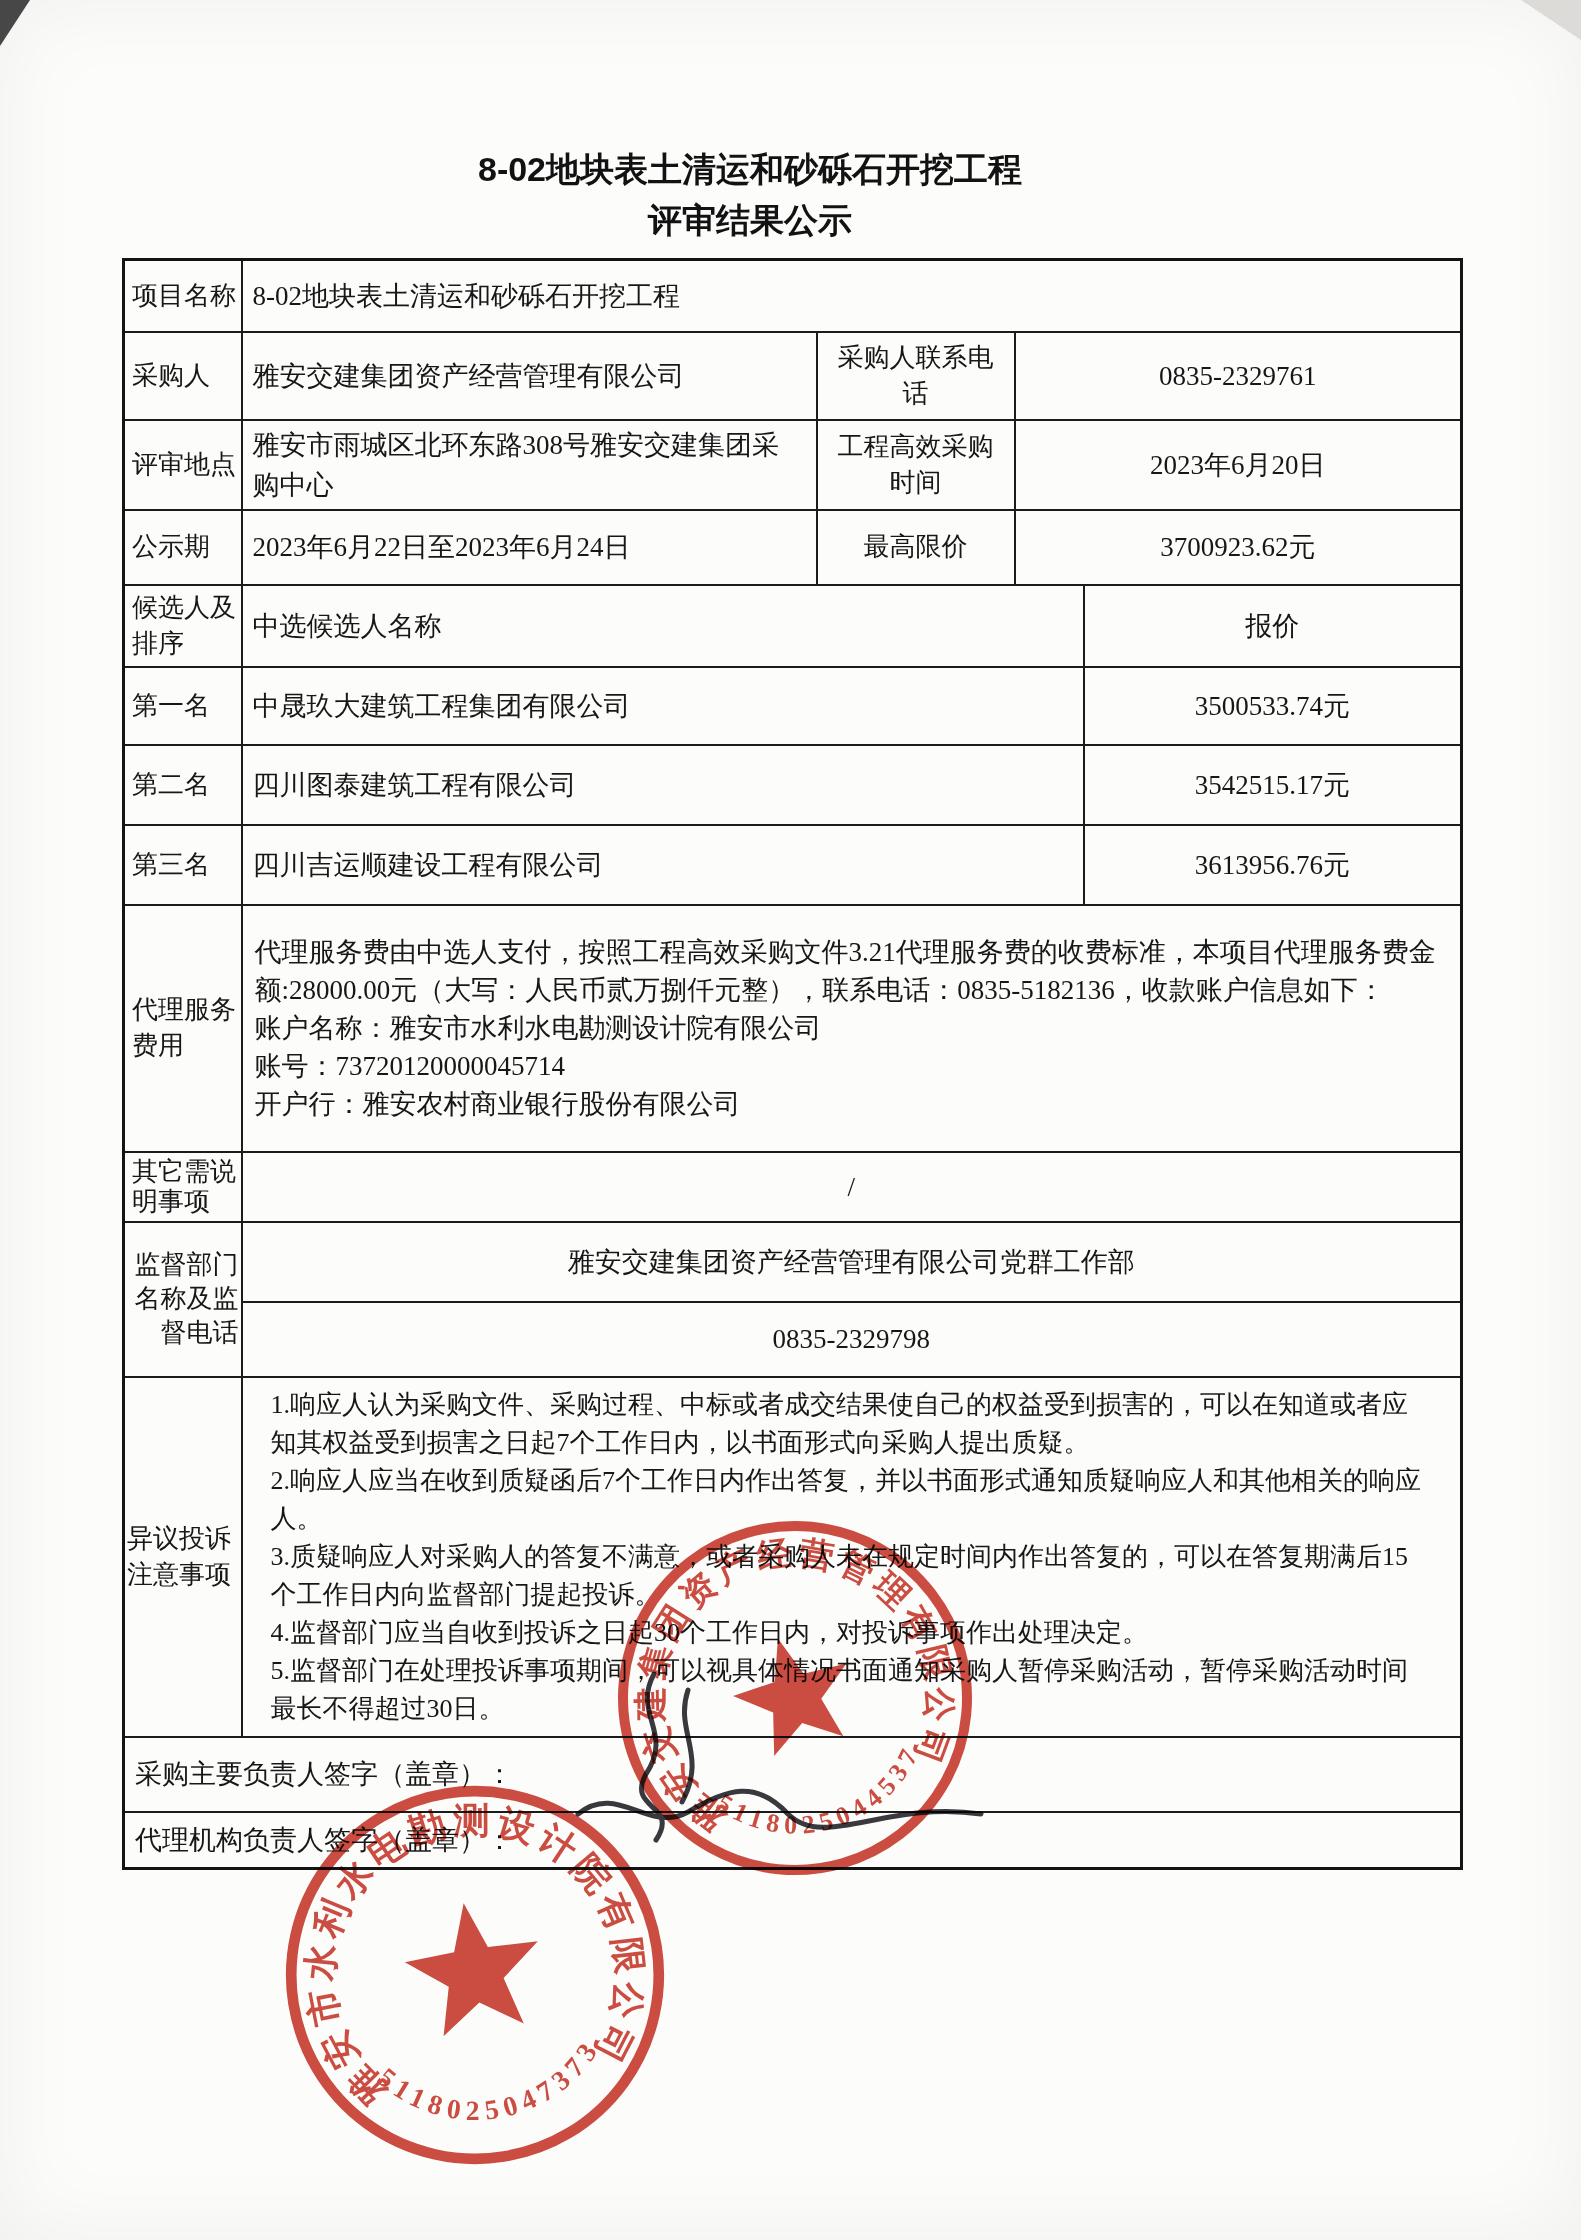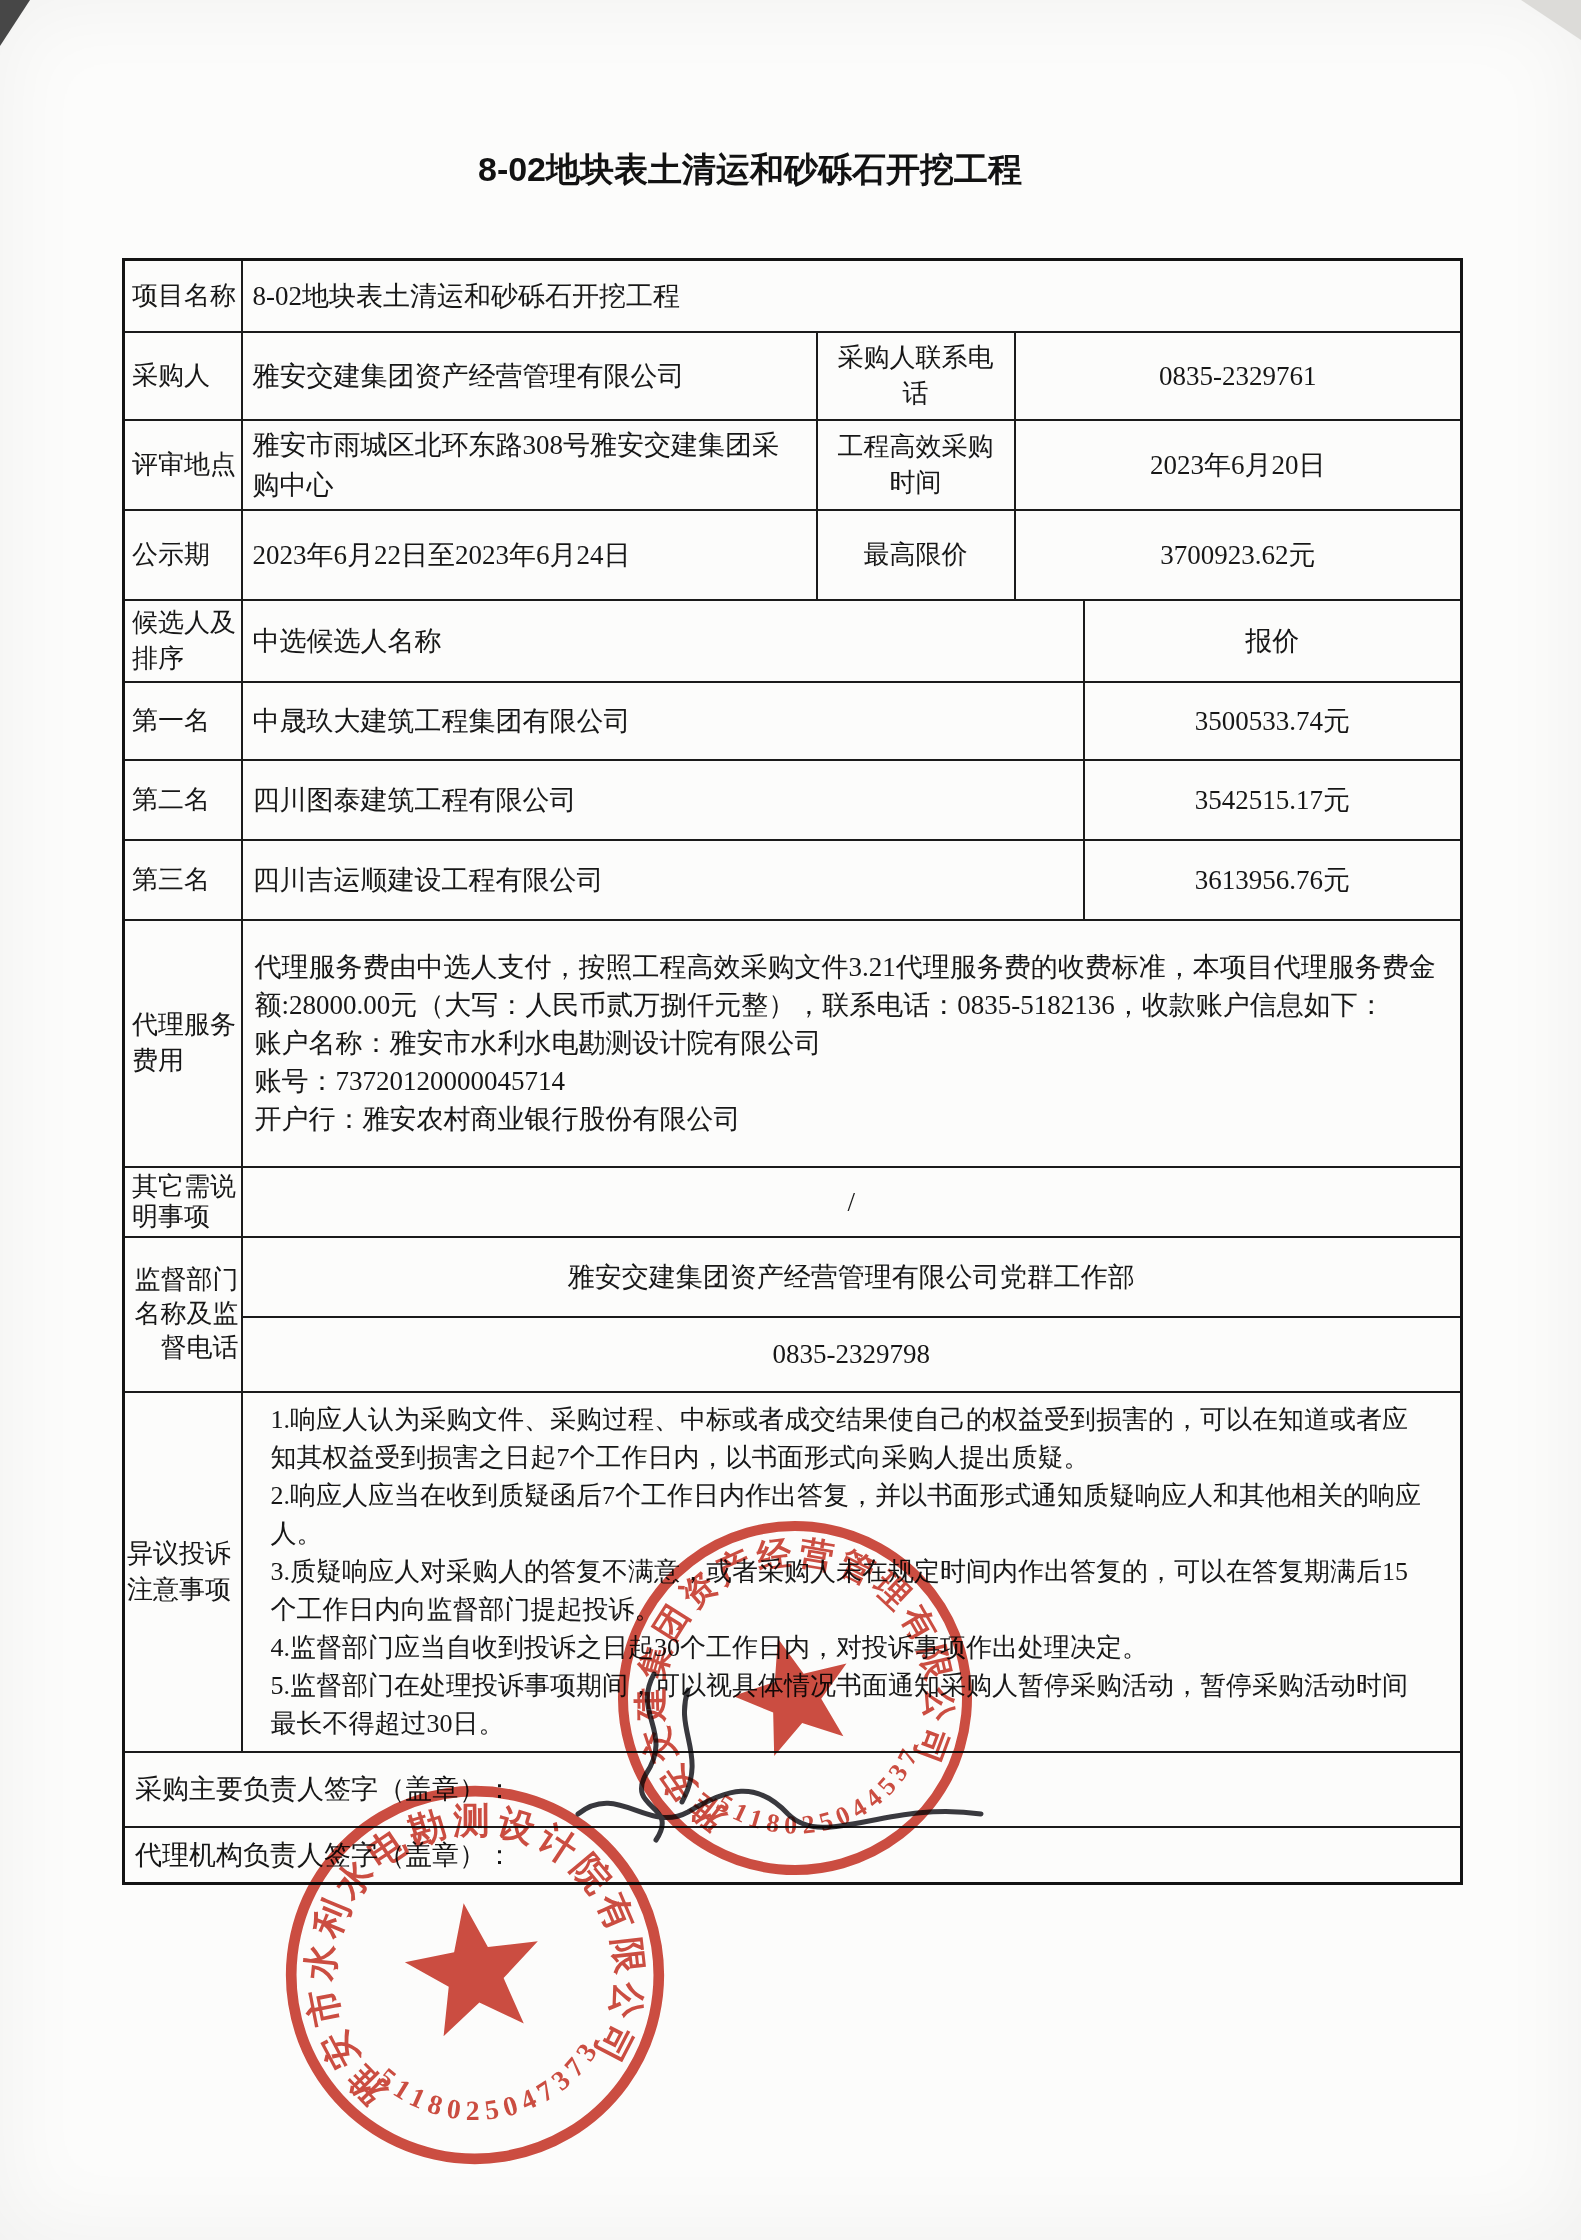--- a/index.html
+++ b/index.html
@@ -31,20 +31,21 @@
 </head>
 <body>
 
 <div class="page">
 
   <div class="corner-tl"></div>
   <div class="corner-tr"></div>
 
   <div class="title">
     <div>8-02地块表土清运和砂砾石开挖工程</div>
+    <div>评审结果公示</div>
   </div>
 
   <table class="doc">
     <colgroup>
       <col style="width:118px">
         <col style="width:575px">
         <col style="width:198px">
       <col style="width:69px">
         <col style="width:378px">
     </colgroup>
@@ -58,21 +59,21 @@
         <td>雅安交建集团资产经营管理有限公司</td>
         <td class="c small">采购人联系电话</td>
         <td colspan="2" class="c">0835-2329761</td>
       </tr>
       <tr style="height:85px">
         <td class="lab">评审地点</td>
         <td style="line-height:40px">雅安市雨城区北环东路308号雅安交建集团采购中心</td>
         <td class="c small" style="padding:4px 13px">工程高效采购时间</td>
         <td colspan="2" class="c">2023年6月20日</td>
       </tr>
-      <tr style="height:90px">
+      <tr style="height:75px">
         <td class="lab">公示期</td>
         <td>2023年6月22日至2023年6月24日</td>
         <td class="c small">最高限价</td>
         <td colspan="2" class="c">3700923.62元</td>
       </tr>
       <tr style="height:73px">
         <td class="lab">候选人及排序</td>
         <td colspan="3">中选候选人名称</td>
         <td class="c">报价</td>
       </tr>

